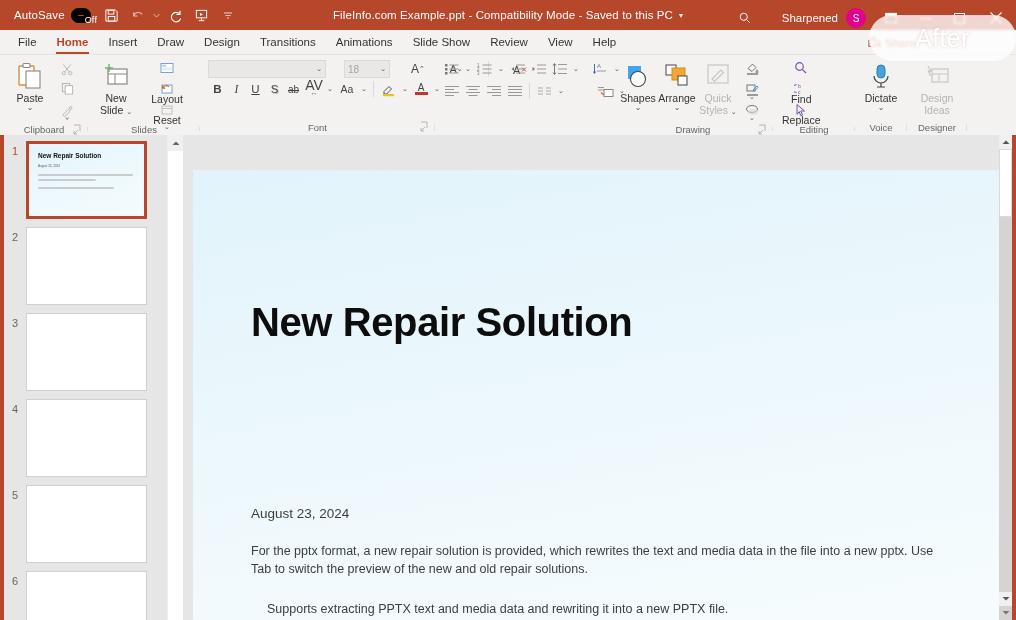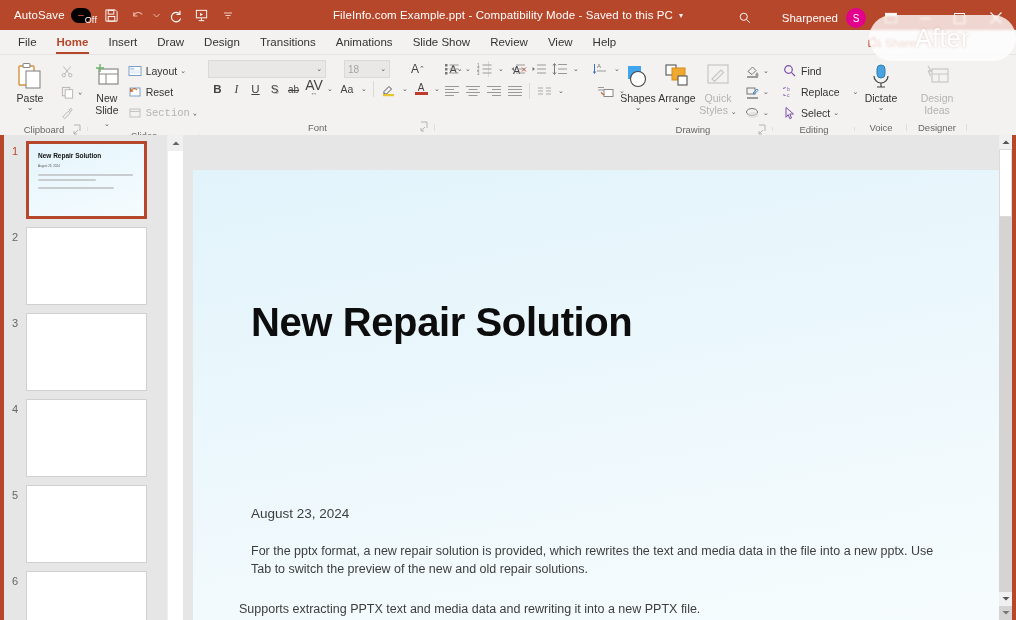--- a/index.html
+++ b/index.html
@@ -102,21 +102,21 @@
     width: 48px; font-size: 10.5px; color: #333; line-height: 12px;
     padding-top: 2px;
   }
   .bigbtn .ic { height: 30px; display: flex; align-items: flex-end; justify-content: center; }
   .bigbtn .lbl { margin-top: 2px; text-align: center; }
   .bigbtn .cv { font-size: 8px; color: #555; line-height: 8px; }
   .bigbtn.disabled { color: #b5b3b1; }
   .smallcol { display: flex; flex-direction: column; justify-content: flex-start; gap: 1px; padding-top: 3px;}
   .srow {
     display: flex; align-items: center; height: 20px; font-size: 10.5px; color: #333;
-    padding: 0 3px; gap: 3px;
+    padding: 0 3px; gap: 18px; flex-direction: column;
   }
   .srow.disabled { color: #b5b3b1; font-family: Liberation Mono, monospace; }
   .icobox { width: 16px; height: 16px; display: flex; align-items: center; justify-content: center; }
   .cheva { font-size: 7px; color: #555; }
 
   
   .fontrow1 { display: flex; align-items: center; height: 20px; gap: 18px; padding-top: 2px;}
   .fontname {
     width: 118px; height: 18px; background: #e9e8e7; border: 1px solid #dcdad8;
     display: flex; align-items: center; justify-content: flex-end; padding-right: 3px;
@@ -194,21 +194,21 @@
   }
   .slide-date {
     position: absolute; left: 58px; top: 336px;
     font-size: 13.5px; color: #3d3d3d;
   }
   .slide-p1 {
     position: absolute; left: 58px; top: 372px; width: 690px;
     font-size: 12.5px; color: #3d3d3d; line-height: 18px;
   }
   .slide-p2 {
-    position: absolute; left: 46px; top: 430px; width: 690px;
+    position: absolute; left: 74px; top: 430px; width: 690px;
     font-size: 12.5px; color: #3d3d3d; line-height: 18px;
   }
 
   .main-sb {
     position: absolute; left: 999px; top: 0; width: 13px; height: 485px;
     background: #d6d4d2;
   }
   .main-sb .up, .main-sb .down {
     width: 13px; height: 14px; background: #f0f0f0;
     display:flex; align-items:center; justify-content:center;

